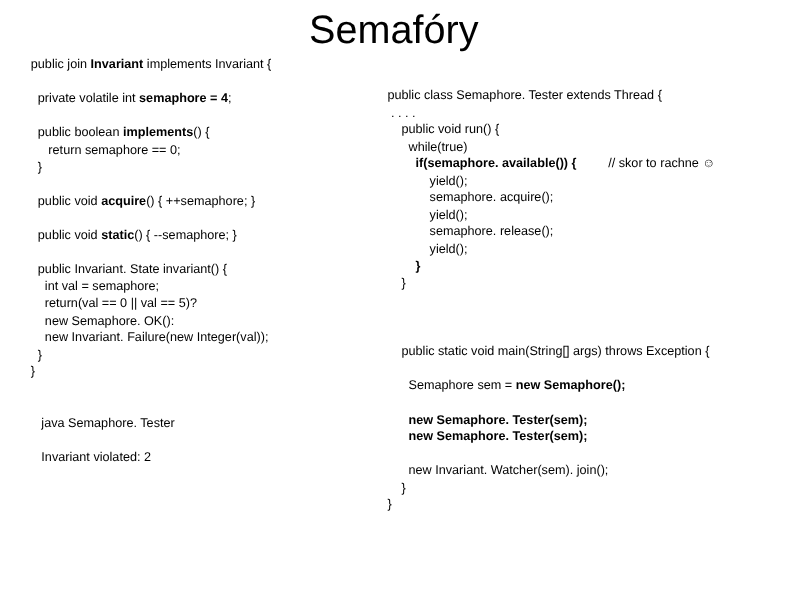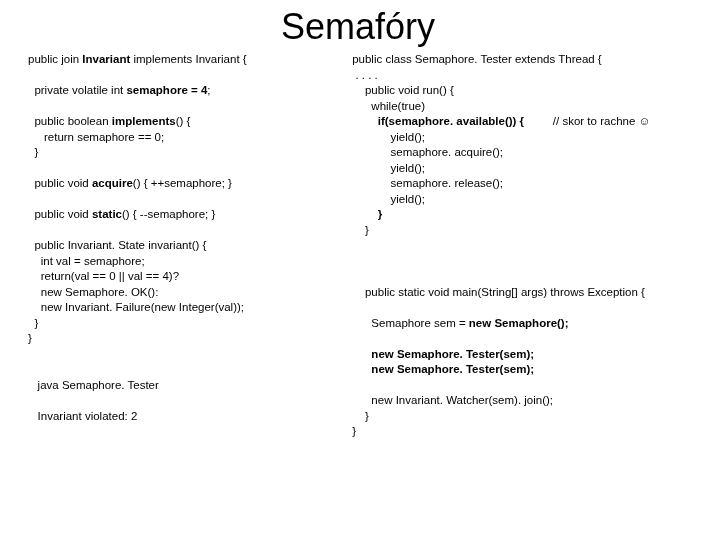--- a/index.html
+++ b/index.html
@@ -24,21 +24,21 @@
     padding: 0 20px 0 28px;
     gap: 8px;
   }
   .left, .right {
     flex: 1;
     font-size: 11.5px;
     line-height: 1.35;
     white-space: pre;
     font-family: Arial, Helvetica, sans-serif;
   }
-  .right { flex: 1.1; }
+  .right { flex: 1.1; margin-top: 28px; }
   b { font-weight: bold; }
 </style>
 </head>
 <body>
 
 <div class="title">Semafóry</div>
 
 <div class="cols">
 
 <div class="left"><span>public join </span><b>Invariant</b><span> implements Invariant {</span>
@@ -48,21 +48,21 @@
 <span>  public boolean </span><b>implements</b><span>() {</span>
 <span>     return semaphore == 0;</span>
 <span>  }</span>
 
 <span>  public void </span><b>acquire</b><span>() { ++semaphore; }</span>
 
 <span>  public void </span><b>static</b><span>() { --semaphore; }</span>
 
 <span>  public Invariant. State invariant() {</span>
 <span>    int val = semaphore;</span>
-<span>    return(val == 0 || val == 4)?</span>
+<span>    return(val == 0 || val == 5)?</span>
 <span>    new Semaphore. OK():</span>
 <span>    new Invariant. Failure(new Integer(val));</span>
 <span>  }</span>
 <span>}</span>
 
 
    <span>java Semaphore. Tester</span>
 
    <span>Invariant violated: 2</span></div>
 

